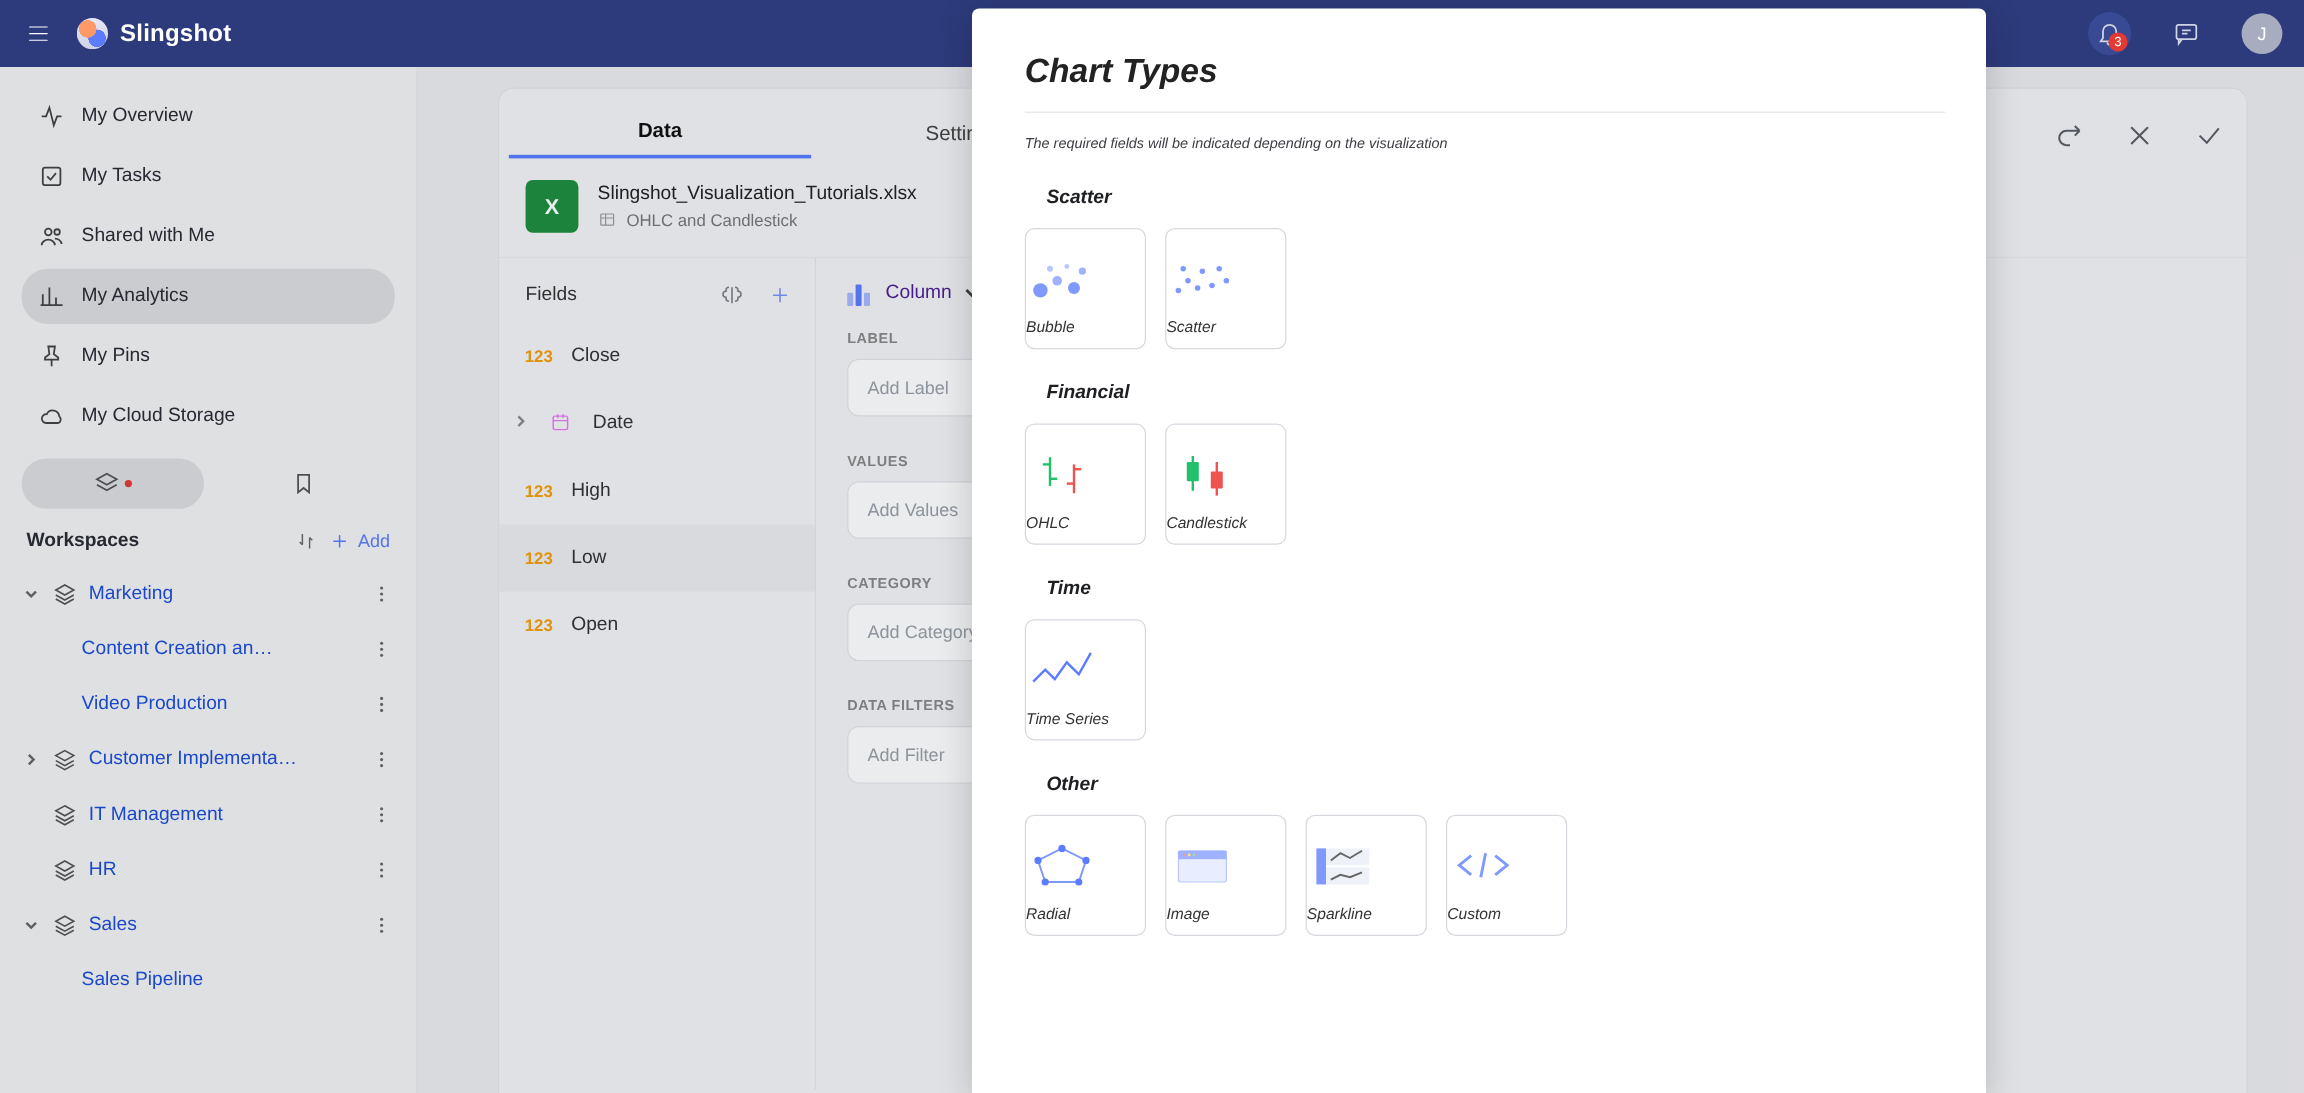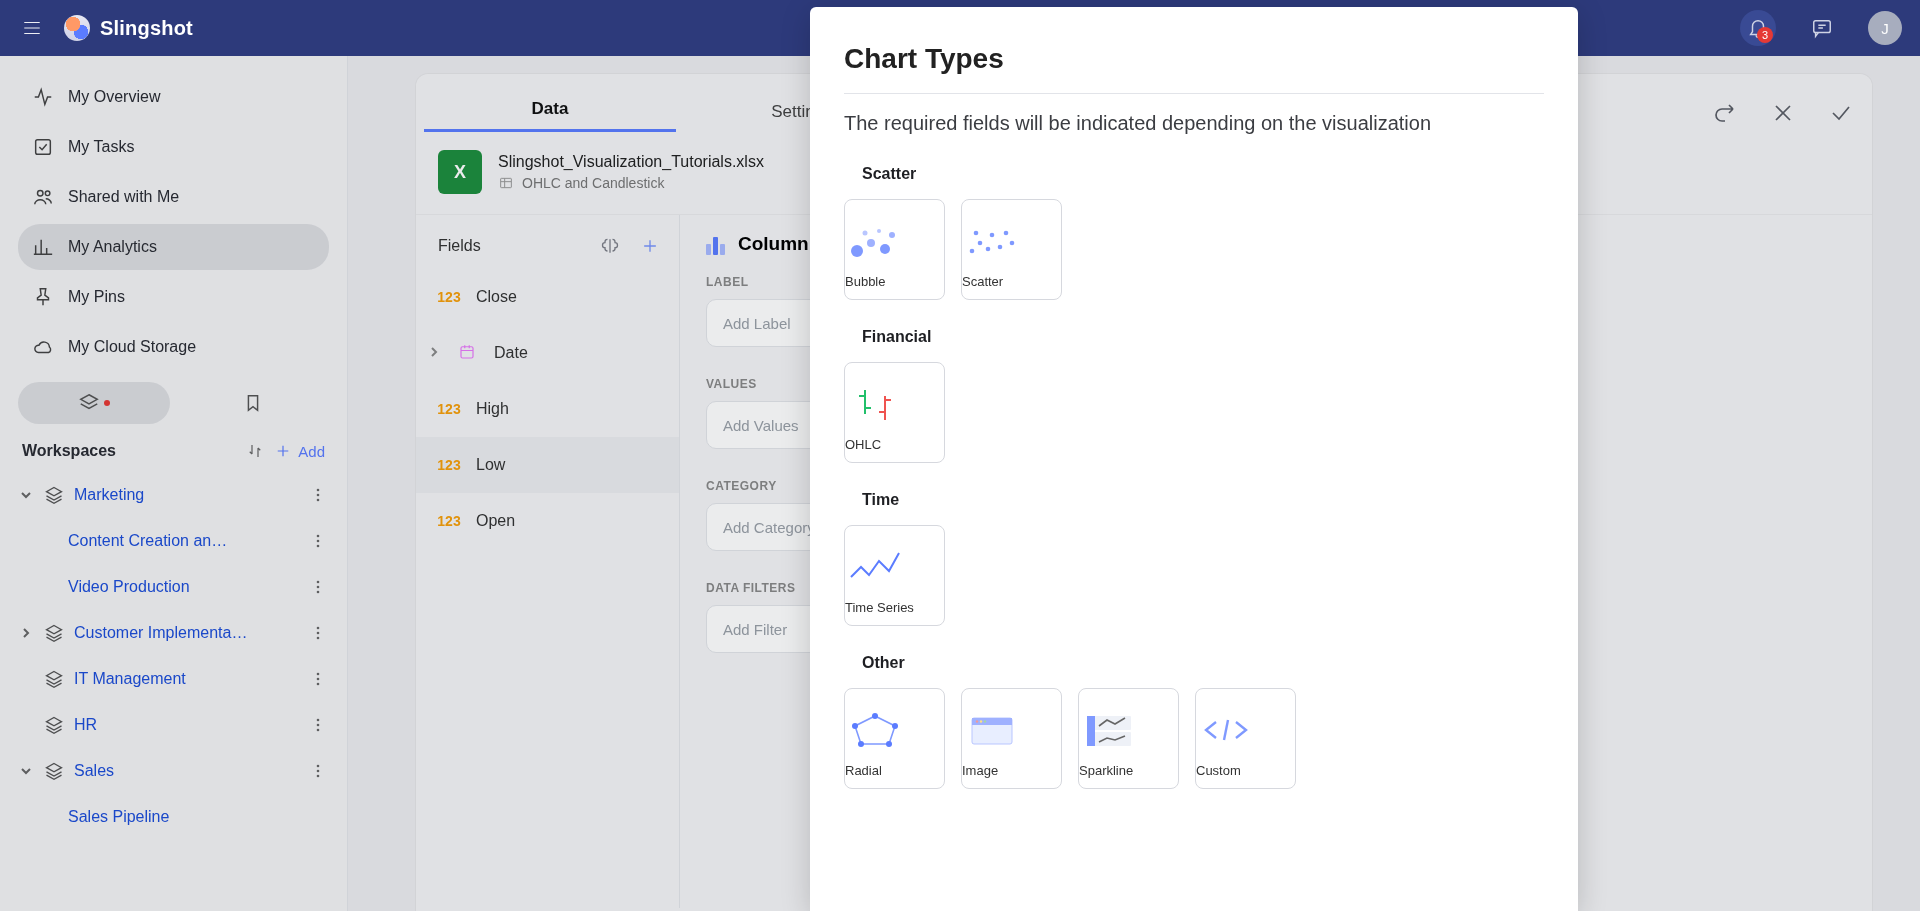--- a/index.html
+++ b/index.html
@@ -102,33 +102,33 @@
   .ftype.date{color:transparent;}
   .ftype.date svg{width:18px;height:18px;stroke:var(--field-pink);fill:none;stroke-width:1.6;}
   .field-item .chev{width:12px;}
 
   .design-col{flex:1;padding:18px 22px 0 26px;}
   .design-head{display:flex;align-items:center;gap:10px;margin-bottom:20px;}
   .chart-chip{width:22px;height:22px;display:flex;align-items:flex-end;gap:2px;}
   .chart-chip span{display:block;width:5px;background:#a8b9ff;border-radius:1px;}
   .chart-chip span.m{height:18px;background:#5b7cff;}
   .chart-chip span.s{height:11px;}
-  .design-head .label{font-size:19px;font-weight:700;color:#000000;}
+  .design-head .label{font-size:16px;font-weight:400;color:#4c1d95;}
   .design-head svg{width:14px;height:14px;stroke:#444;fill:none;stroke-width:2;}
   .section-label{font-size:12px;font-weight:700;letter-spacing:.5px;color:#888;margin-top:12px;}
   .dropzone{margin-top:10px;height:48px;border:1px solid var(--border);background:#fff;border-radius:10px;display:flex;align-items:center;padding:0 16px;color:#9aa0a8;font-size:15px;width:300px;}
 
   
   .scrim{position:absolute;inset:56px 0 0 0;background:rgba(6,12,30,0.08);}
 
   
-  .modal{position:absolute;left:810px;top:7px;width:768px;bottom:0;background:var(--modal-bg);border-radius:6px 6px 0 0;box-shadow:0 6px 30px rgba(0,0,0,0.18);padding:24px 34px 0 34px;overflow:hidden;}
+  .modal{position:absolute;left:810px;top:7px;width:845px;bottom:0;background:var(--modal-bg);border-radius:6px 6px 0 0;box-shadow:0 6px 30px rgba(0,0,0,0.18);padding:24px 34px 0 44px;overflow:hidden;font-style:italic;}
   .modal h1{font-size:28px;margin:12px 0 18px 0;font-weight:700;}
   .modal .hr{height:1px;background:var(--border);margin-bottom:18px;}
-  .modal .hint{font-size:20px;color:#3b3d42;margin-bottom:30px;}
+  .modal .hint{font-size:12px;color:#3b3d42;margin-bottom:30px;}
   .group-title{font-size:16px;font-weight:600;color:#1e1f23;margin:10px 0 16px 18px;}
   .cards{display:flex;gap:16px;margin-bottom:28px;margin-left:0;}
   .card{width:101px;height:101px;border:1px solid #d6d8de;border-radius:8px;display:flex;flex-direction:column;align-items:flex-start;justify-content:flex-end;gap:8px;padding-bottom:10px;cursor:pointer;background:#fff;}
   .card .thumb{width:60px;height:50px;display:flex;align-items:center;justify-content:center;}
   .card .cap{font-size:13px;color:#333;}
 
   
   svg{overflow:visible;}
 </style>
 </head>
@@ -518,20 +518,35 @@
             </g>
           <g stroke="#ef5350">
               <line x1="40" y1="12" x2="40" y2="36"></line>
               <line x1="34" y1="28" x2="40" y2="28"></line>
               <line x1="40" y1="16" x2="46" y2="16"></line>
             </g>
         </svg>
       </div>
       <div class="cap">OHLC</div>
     </div>
+    <div class="card">
+      <div class="thumb">
+        <svg viewBox="0 0 60 40">
+          <g>
+              <line x1="22" y1="5" x2="22" y2="34" stroke="#22c06b" stroke-width="2"></line>
+              <rect x="17" y="10" width="10" height="16" fill="#22c06b" rx="1"></rect>
+            </g>
+          <g>
+              <line x1="42" y1="10" x2="42" y2="38" stroke="#ef5350" stroke-width="2"></line>
+              <rect x="37" y="18" width="10" height="14" fill="#ef5350" rx="1"></rect>
+            </g>
+        </svg>
+      </div>
+      <div class="cap">Candlestick</div>
+    </div>
   </div>
 
   <div class="group-title">Time</div>
   <div class="cards">
     <div class="card">
       <div class="thumb">
         <svg viewBox="0 0 60 40" fill="none" stroke="#5b7cff" stroke-width="2">
             <polyline points="6,30 16,20 24,28 34,14 44,24 54,6"></polyline>
           </svg>
       </div>

